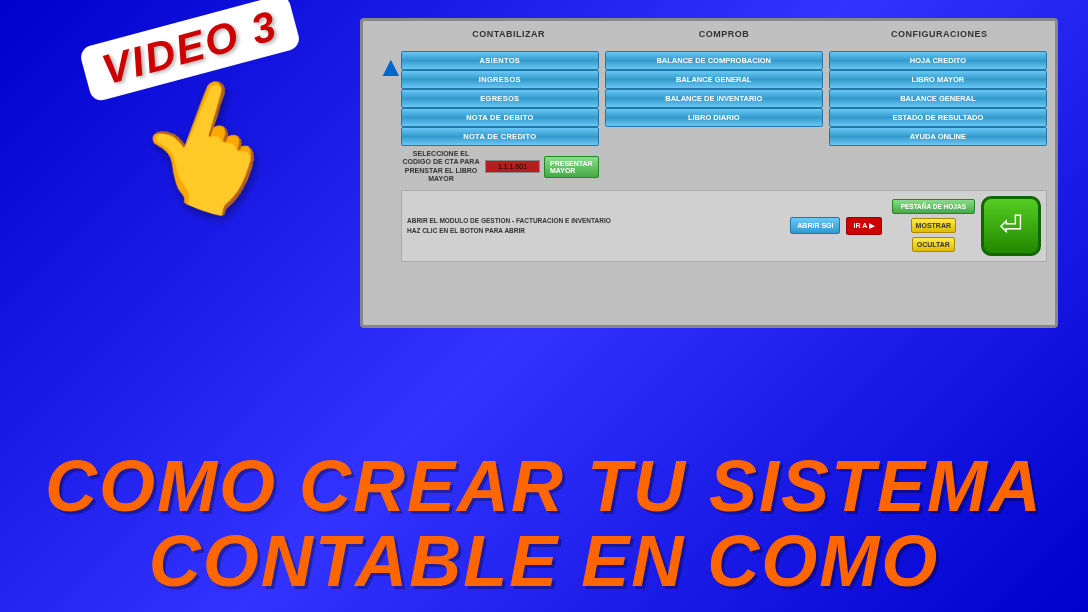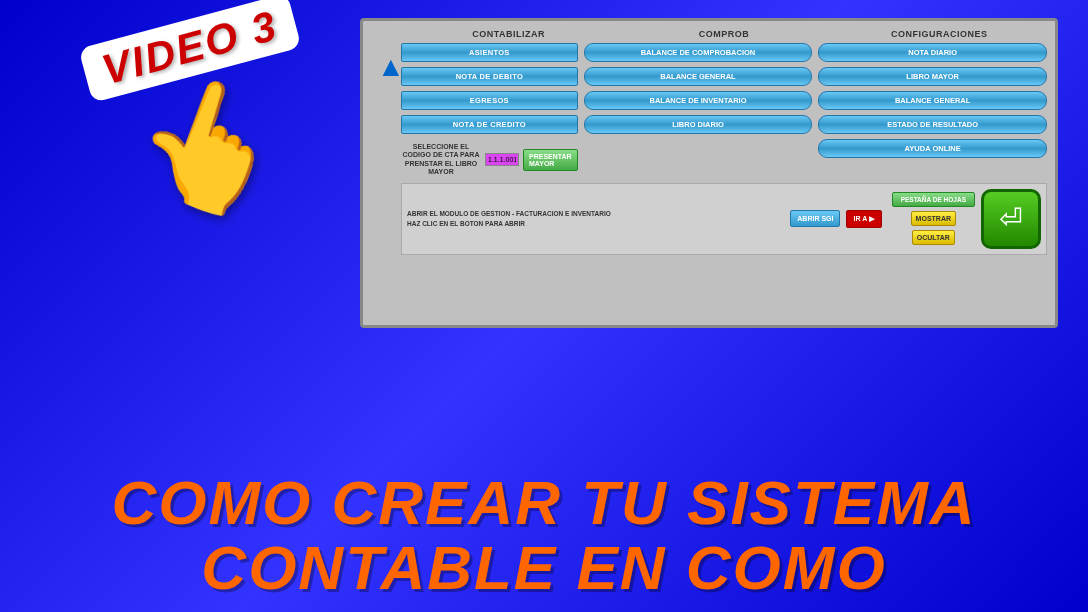--- a/index.html
+++ b/index.html
@@ -75,20 +75,21 @@
       border-radius: 4px;
       margin: 8px 10px 8px 0;
       padding: 8px;
       min-height: 310px;
       position: relative;
     }
 
     .excel-header {
       display: flex;
       justify-content: space-between;
+      margin-bottom: 8px;
       padding-bottom: 4px;
     }
 
     .excel-col-header {
       font-size: 9px;
       font-weight: bold;
       color: #333;
       text-align: center;
       flex: 1;
       letter-spacing: 0.5px;
@@ -96,21 +97,20 @@
 
     .excel-body {
       display: flex;
       gap: 6px;
     }
 
     .excel-col {
       flex: 1;
       display: flex;
       flex-direction: column;
-      gap: 5px;
     }
 
     .excel-col.col-left {
       flex: 0 0 110px;
     }
 
     
     .up-arrow {
       position: absolute;
       left: 14px;
@@ -133,21 +133,21 @@
     }
 
     .blue-btn-wide {
       background: linear-gradient(180deg, #6ac8f5 0%, #3399cc 50%, #6ac8f5 100%);
       border: 1px solid #2277aa;
       color: white;
       font-size: 7.5px;
       font-weight: bold;
       text-align: center;
       padding: 4px 2px;
-      border-radius: 9px;
+      border-radius: 2px;
       cursor: pointer;
     }
 
     .yellow-btn {
       background: linear-gradient(180deg, #ffee44 0%, #ddbb00 100%);
       border: 1px solid #aa8800;
       color: #333;
       font-size: 7px;
       font-weight: bold;
       text-align: center;
@@ -167,25 +167,25 @@
     .seleccione-label {
       font-size: 7px;
       color: #333;
       font-weight: bold;
       text-align: center;
       line-height: 1.2;
       flex: 0 0 80px;
     }
 
     .cta-input {
-      background: #d946ef;
+      background: #b91c1c;
       border: 1px solid #888;
       font-size: 7px;
       padding: 2px;
-      width: 34px;
+      width: 55px;
       text-align: center;
     }
 
     .presentar-btn {
       background: linear-gradient(180deg, #88dd88 0%, #44aa44 100%);
       border: 1px solid #228822;
       color: white;
       font-size: 7px;
       font-weight: bold;
       padding: 3px 5px;
@@ -275,21 +275,21 @@
     }
 
     
     .bottom-section {
       width: 100%;
       text-align: center;
       padding: 8px 20px 12px;
     }
 
     .main-title {
-      font-size: 62px;
+      font-size: 72px;
       font-weight: 900;
       color: #ff6600;
       text-shadow: 3px 3px 0px rgba(0,0,0,0.3);
       line-height: 1.05;
       letter-spacing: 2px;
       font-style: italic;
     }
   </style>
 </head>
 <body>
@@ -311,40 +311,41 @@
       <div class="excel-header" style="padding-left:30px;">
         <div class="excel-col-header">CONTABILIZAR</div>
         <div class="excel-col-header">COMPROB</div>
         <div class="excel-col-header">CONFIGURACIONES</div>
       </div>
 
       <div class="excel-body" style="padding-left:30px;">
 
         <div class="excel-col col-left">
           <div class="blue-btn">ASIENTOS</div>
+          <div class="blue-btn">INGRESOS</div>
+          <div class="blue-btn">EGRESOS</div>
           <div class="blue-btn">NOTA DE DEBITO</div>
-          <div class="blue-btn">EGRESOS</div>
           <div class="blue-btn">NOTA DE CREDITO</div>
 
           <div class="seleccione-row">
             <div class="seleccione-label">SELECCIONE EL CODIGO DE CTA PARA PRENSTAR EL LIBRO MAYOR</div>
             <input class="cta-input" value="1.1.1.001" readonly="" style="">
             <div class="presentar-btn">PRESENTAR MAYOR</div>
           </div>
         </div>
 
         <div class="excel-col">
           <div class="blue-btn-wide">BALANCE DE COMPROBACION</div>
           <div class="blue-btn-wide">BALANCE GENERAL</div>
           <div class="blue-btn-wide">BALANCE DE INVENTARIO</div>
           <div class="blue-btn-wide">LIBRO DIARIO</div>
         </div>
 
         <div class="excel-col">
-          <div class="blue-btn-wide">NOTA DIARIO</div>
+          <div class="blue-btn-wide">HOJA CREDITO</div>
           <div class="blue-btn-wide">LIBRO MAYOR</div>
           <div class="blue-btn-wide">BALANCE GENERAL</div>
           <div class="blue-btn-wide">ESTADO DE RESULTADO</div>
           <div class="blue-btn-wide">AYUDA ONLINE</div>
         </div>
 
       </div>
 
       <div class="bottom-panel" style="margin-left:30px;">
         <div class="bottom-text">

